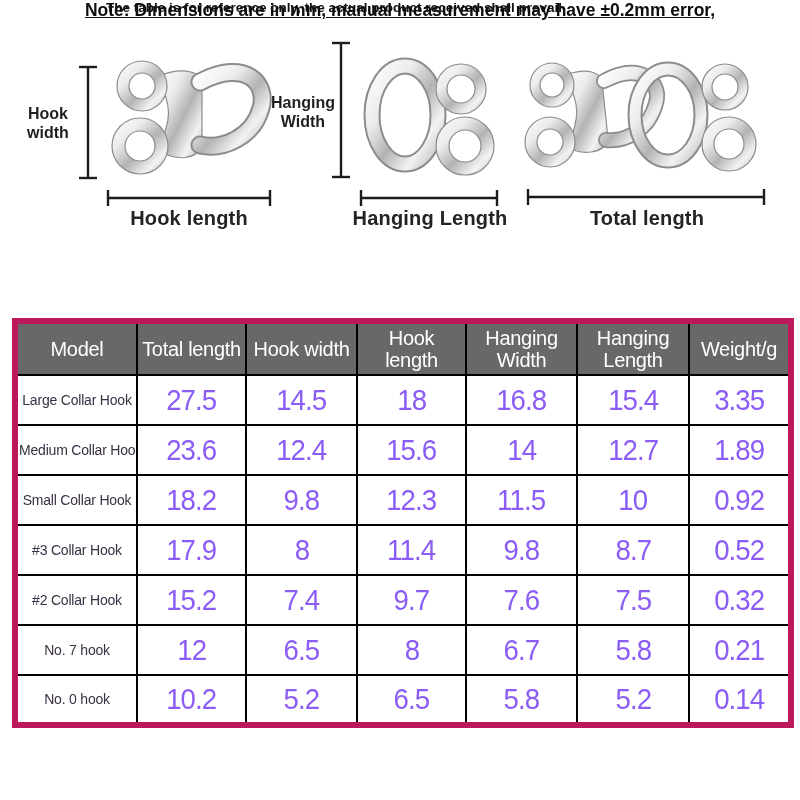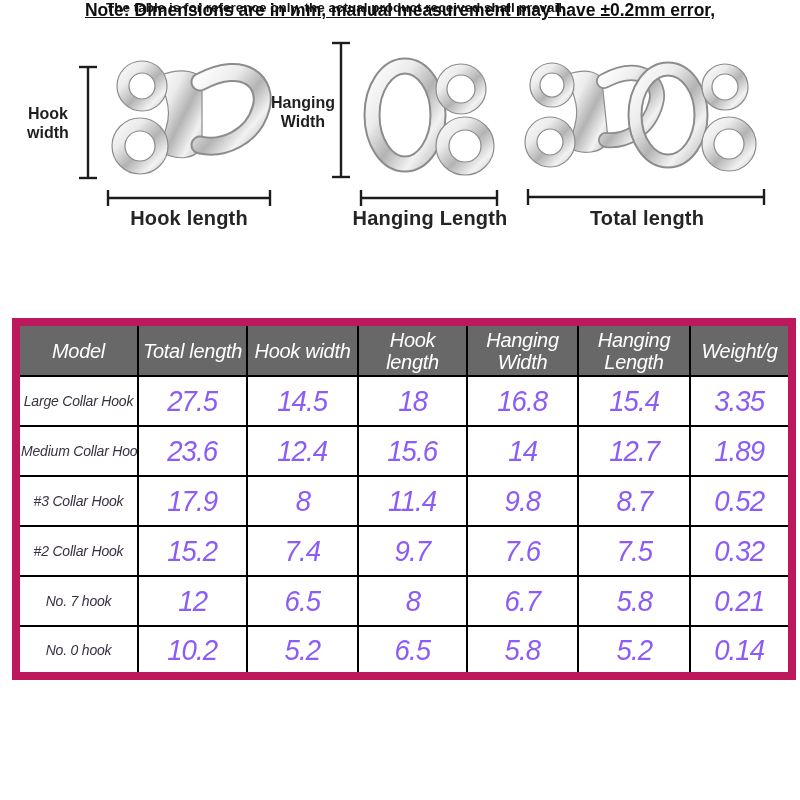--- a/index.html
+++ b/index.html
@@ -25,22 +25,21 @@
     font-size:17.5px; font-weight:700; color:#0f0f0f;text-decoration:underline;
   }
   .note2 {
     position:absolute; left:0; top:286; width:668px; text-align:center;
     font-size:13.5px; font-weight:700; color:#111;
   }
   
   .spec-table {
     position:absolute; left:12px; top:318px; width:776px;
     border-collapse:collapse; table-layout:fixed;
-    border:8px solid #be185d;
-    font-style:italic;
+    border:6px solid #be185d;
   }
   .spec-table th, .spec-table td {
     border:2px solid #000; text-align:center; vertical-align:middle;
     background:#fff; overflow:hidden;
   }
   .spec-table thead tr { height:54px; }
   .spec-table tbody tr { height:50px; }
   .spec-table thead th {
     background:#686868; color:#fff; font-size:20px; font-weight:500;
     line-height:1.1; letter-spacing:-0.3px; padding:0 2px;
@@ -184,20 +183,29 @@
         <tr>
           <td class="model-cell">Medium Collar Hook</td>
           <td class="value-cell"><span class="num">23.6</span></td>
           <td class="value-cell"><span class="num">12.4</span></td>
           <td class="value-cell"><span class="num">15.6</span></td>
           <td class="value-cell"><span class="num">14</span></td>
           <td class="value-cell"><span class="num">12.7</span></td>
           <td class="value-cell"><span class="num">1.89</span></td>
         </tr>
         <tr>
+          <td class="model-cell">Small Collar Hook</td>
+          <td class="value-cell"><span class="num">18.2</span></td>
+          <td class="value-cell"><span class="num">9.8</span></td>
+          <td class="value-cell"><span class="num">12.3</span></td>
+          <td class="value-cell"><span class="num">11.5</span></td>
+          <td class="value-cell"><span class="num">10</span></td>
+          <td class="value-cell"><span class="num">0.92</span></td>
+        </tr>
+        <tr>
           <td class="model-cell">#3 Collar Hook</td>
           <td class="value-cell"><span class="num">17.9</span></td>
           <td class="value-cell"><span class="num">8</span></td>
           <td class="value-cell"><span class="num">11.4</span></td>
           <td class="value-cell"><span class="num">9.8</span></td>
           <td class="value-cell"><span class="num">8.7</span></td>
           <td class="value-cell"><span class="num">0.52</span></td>
         </tr>
         <tr>
           <td class="model-cell">#2 Collar Hook</td>

